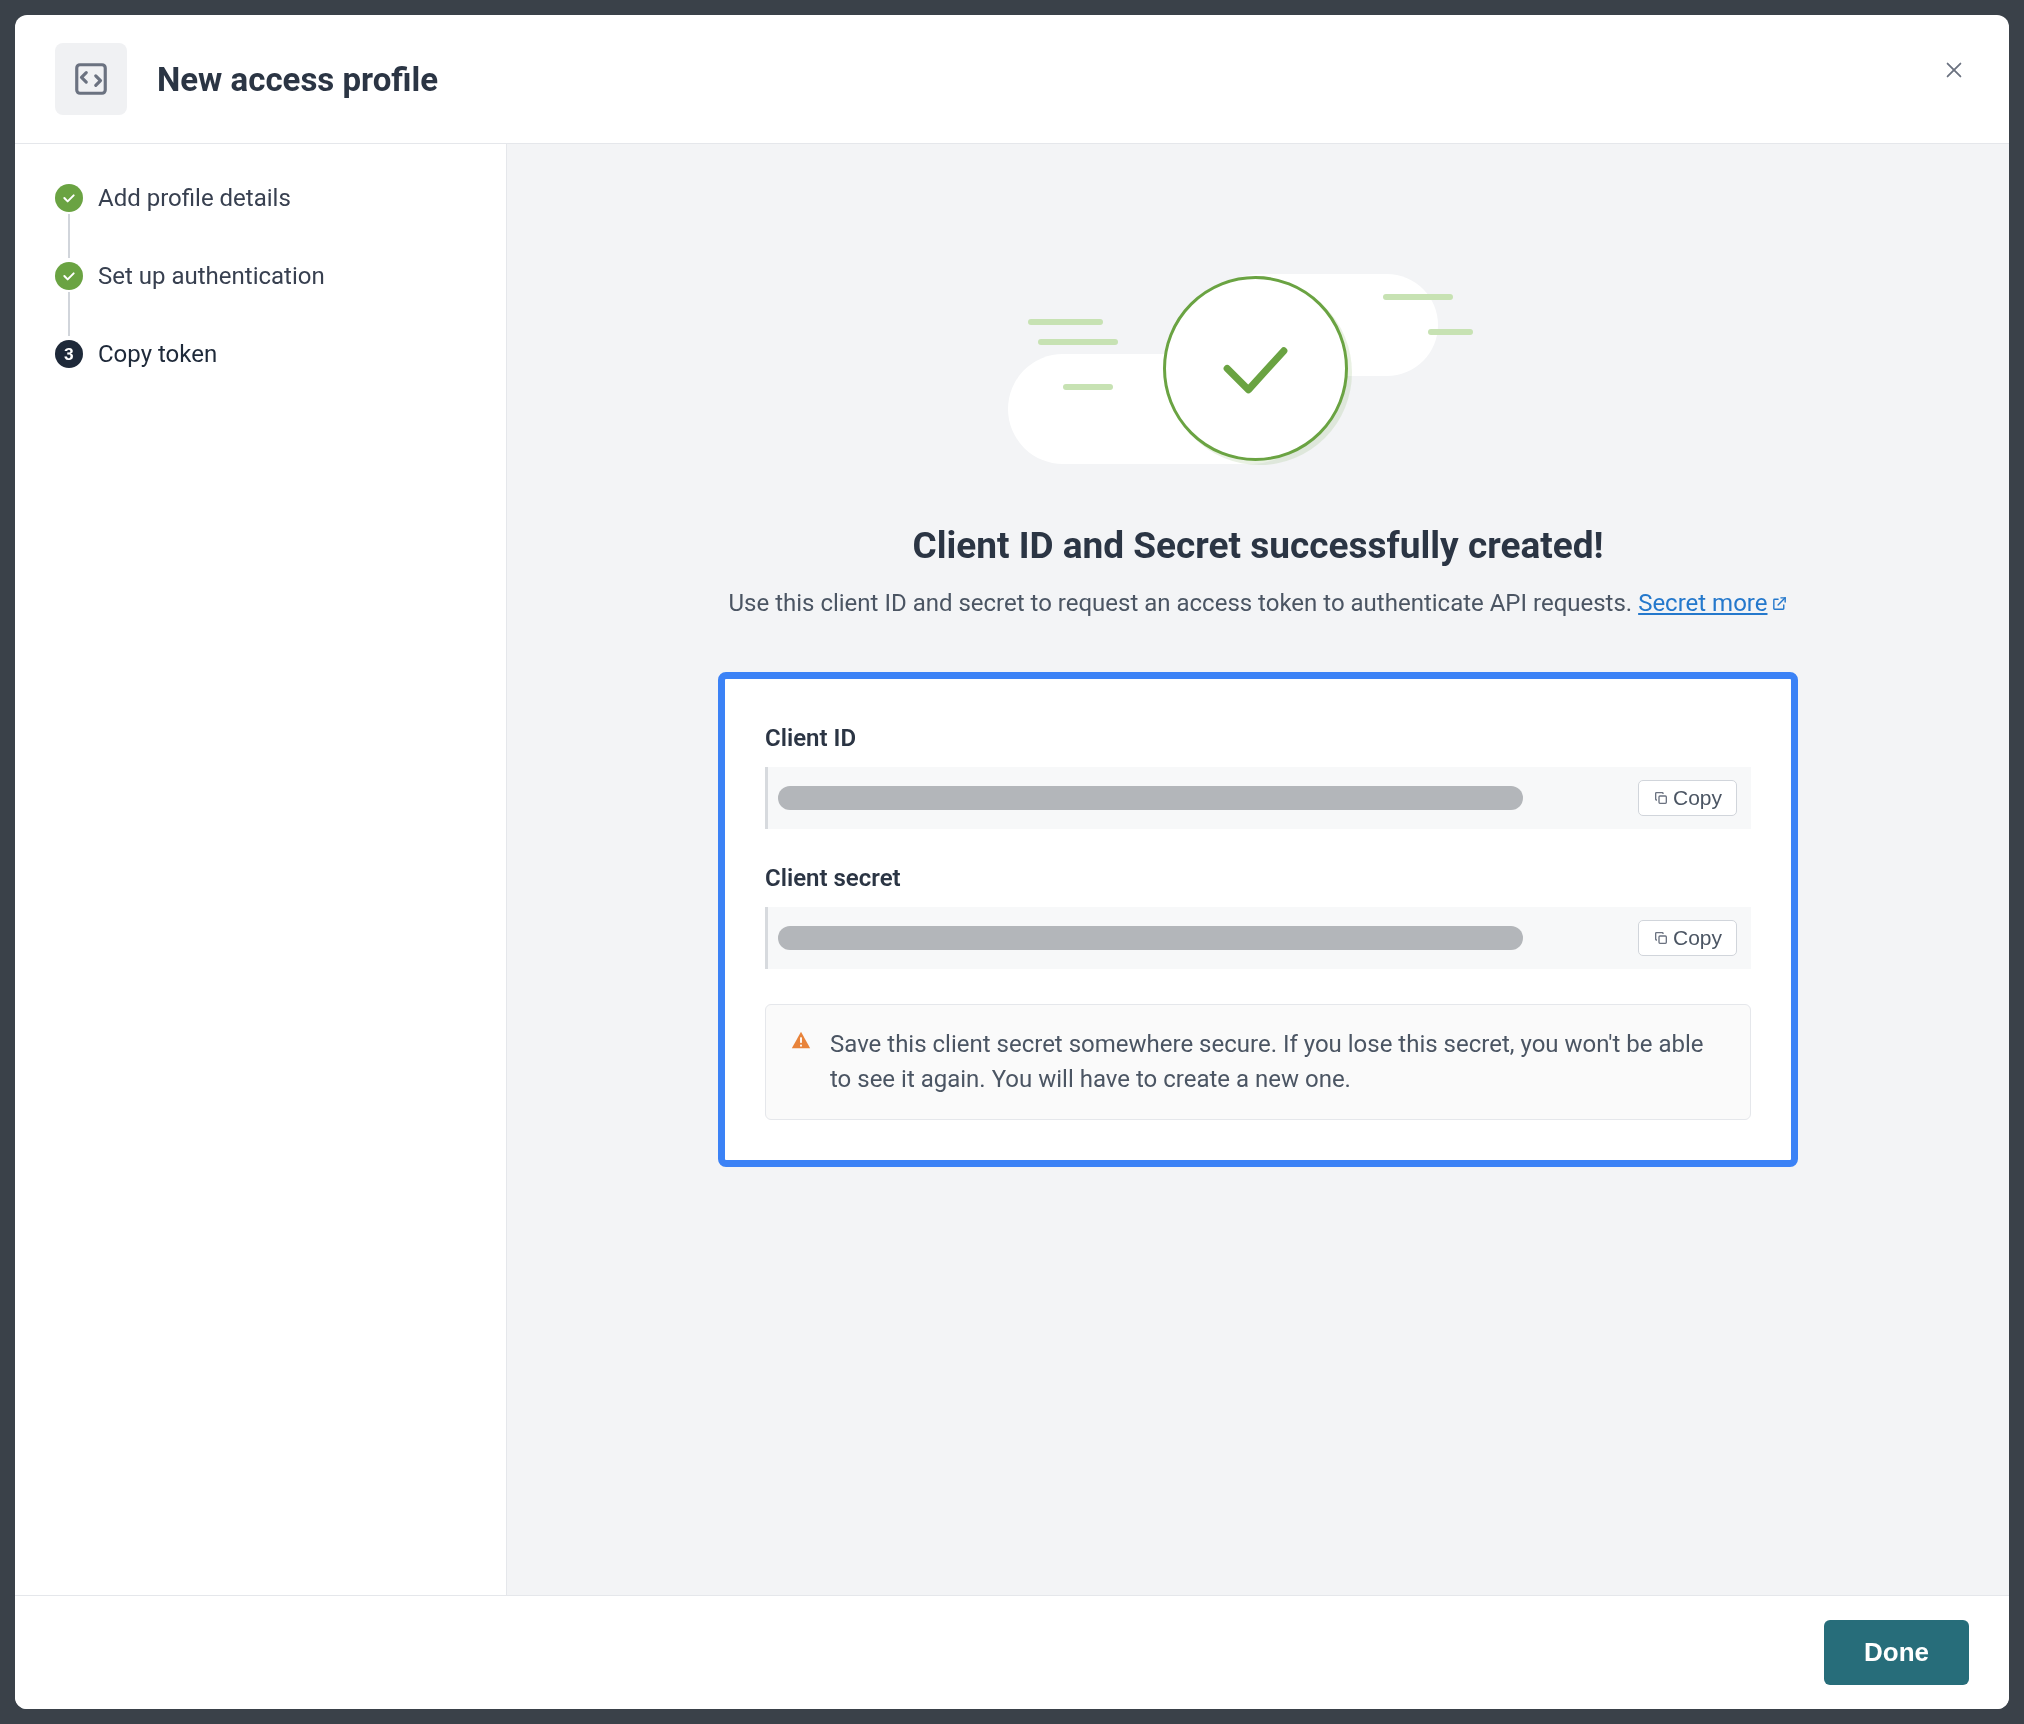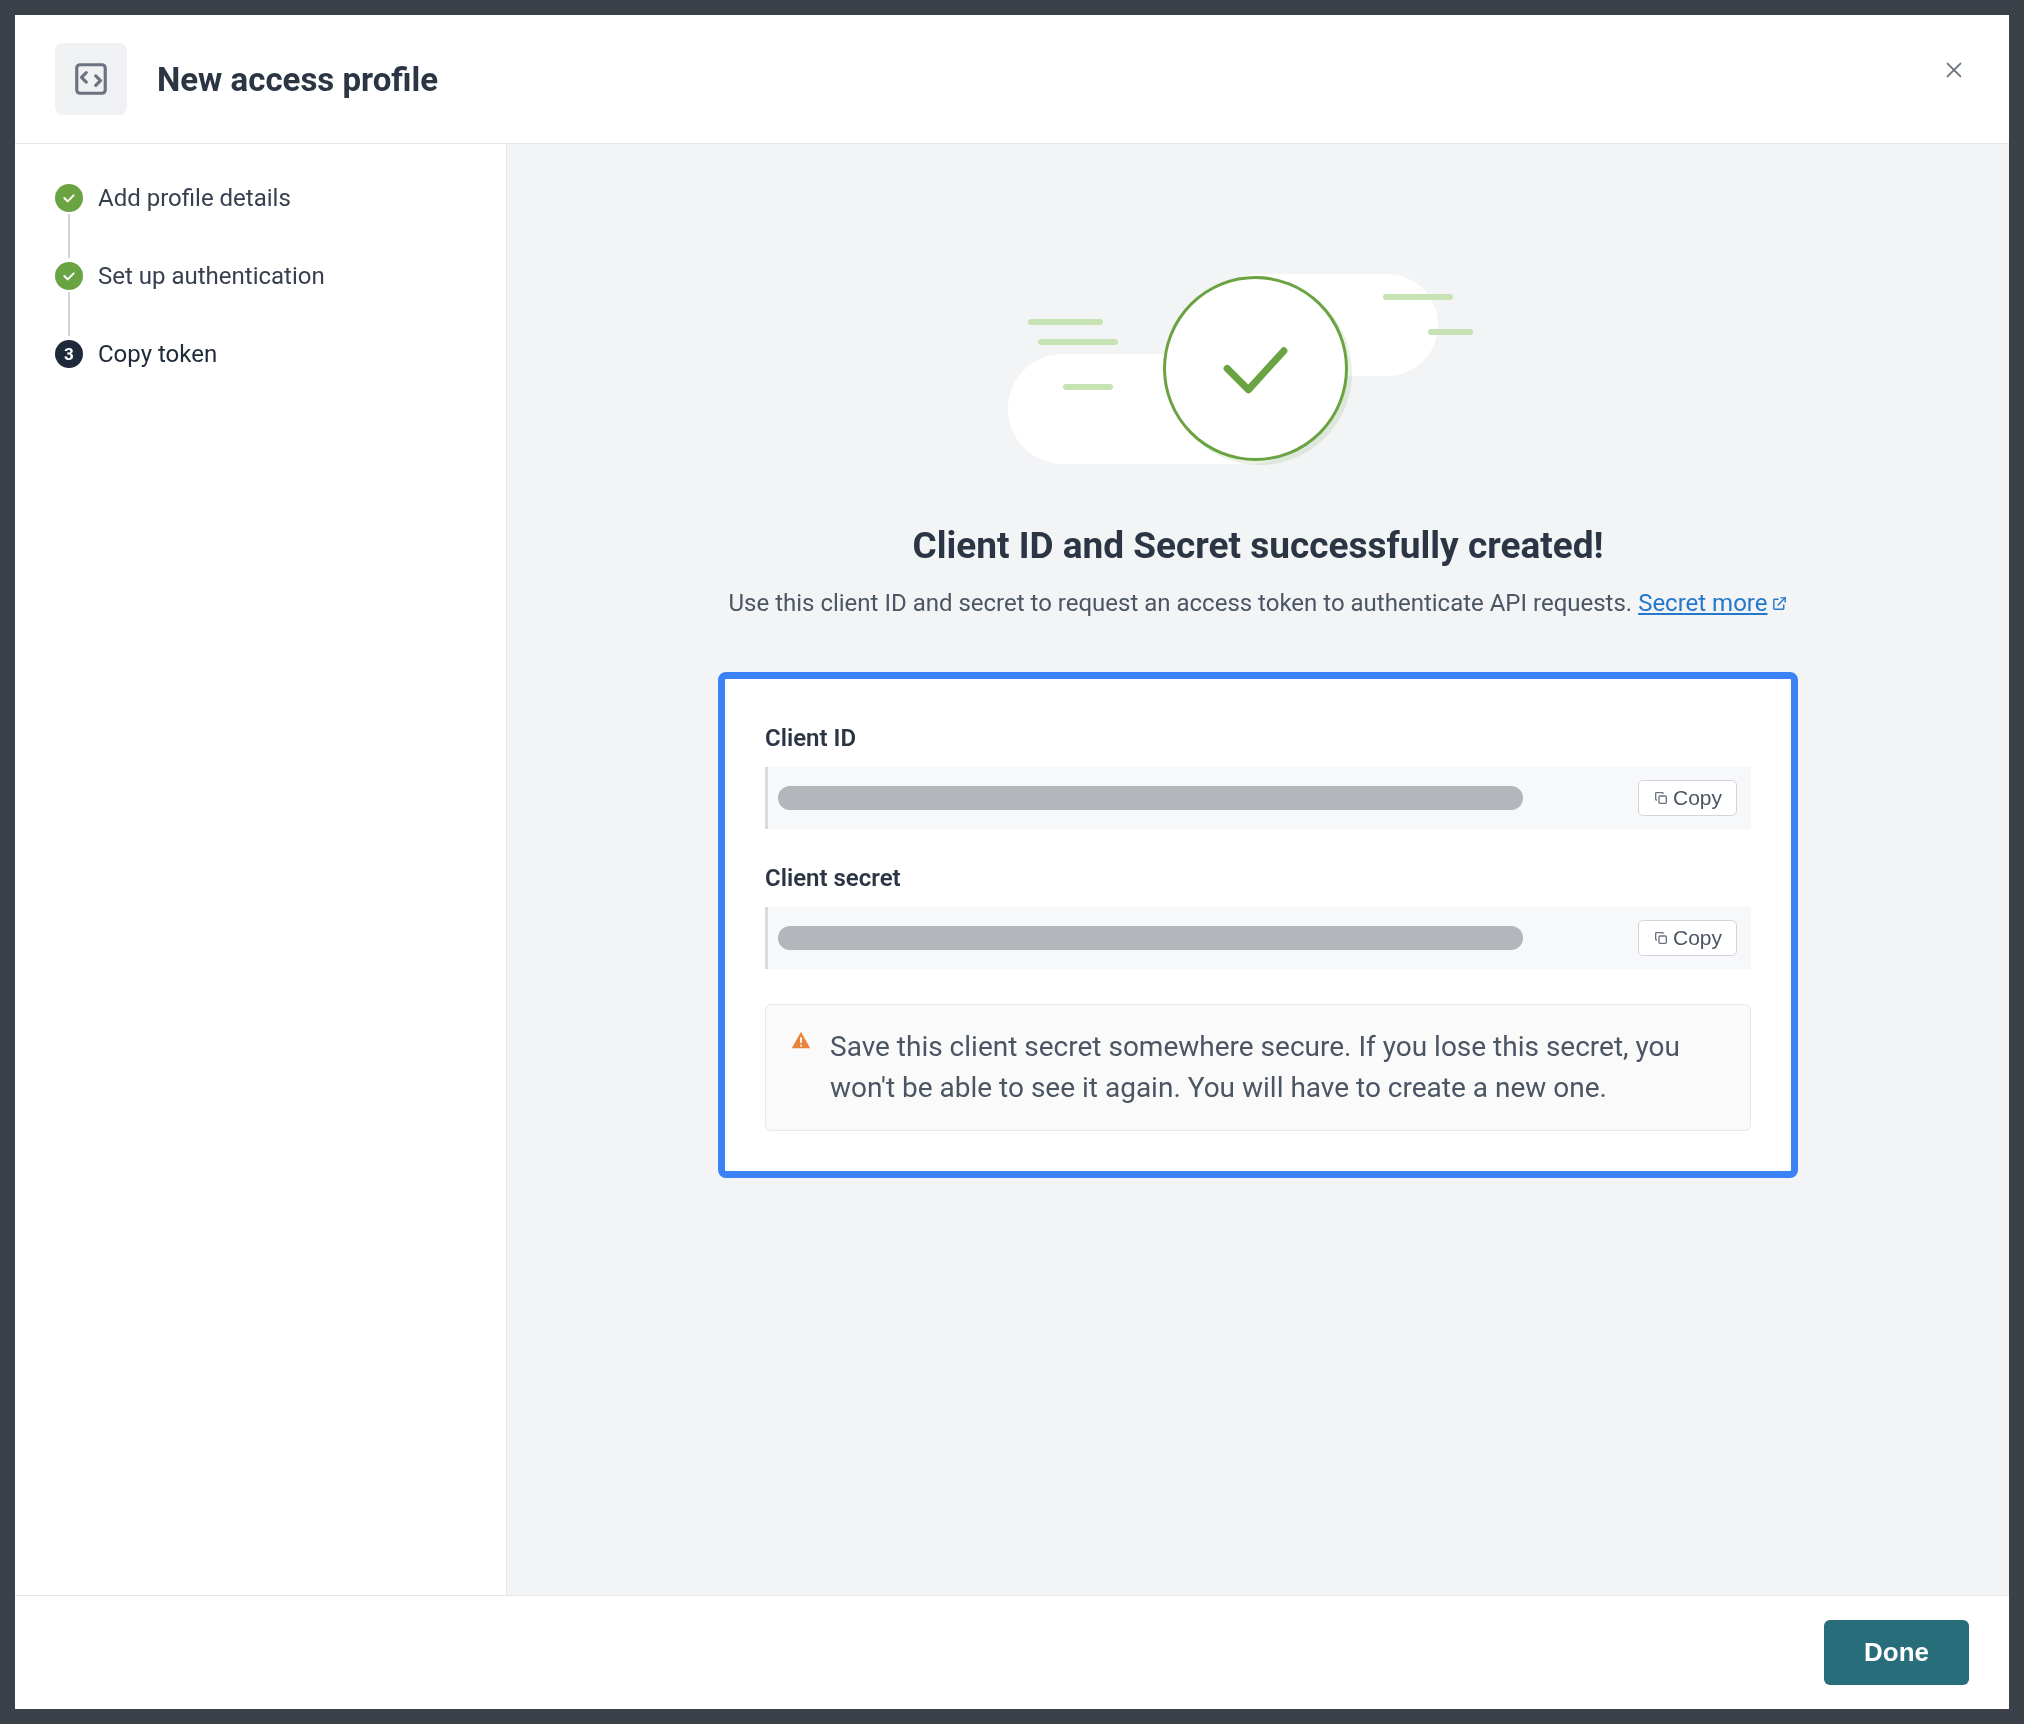--- a/index.html
+++ b/index.html
@@ -10,21 +10,21 @@
   body {
     font-family: -apple-system, BlinkMacSystemFont, "Segoe UI", Roboto, "Helvetica Neue", Arial, sans-serif;
     background: #3a4149;
     padding: 15px;
     width: 2024px;
     height: 1724px;
     transform-origin: top left;
   }
   .modal {
     background: #ffffff;
-    border-radius: 0;
+    border-radius: 12px;
     width: 100%;
     height: 100%;
     display: flex;
     flex-direction: column;
     overflow: hidden;
   }
   .modal-header {
     display: flex;
     align-items: center;
     padding: 28px 40px;
@@ -260,21 +260,21 @@
     border: 1px solid #e5e7eb;
     border-radius: 6px;
   }
   .warning-icon {
     flex-shrink: 0;
     width: 22px;
     height: 22px;
     margin-top: 3px;
   }
   .warning-text {
-    font-size: 28px;
+    font-size: 24px;
     line-height: 1.45;
     color: #4b5563;
   }
   .modal-footer {
     border-top: 1px solid #e5e7eb;
     padding: 24px 40px;
     display: flex;
     justify-content: flex-end;
     background: #ffffff;
   }

